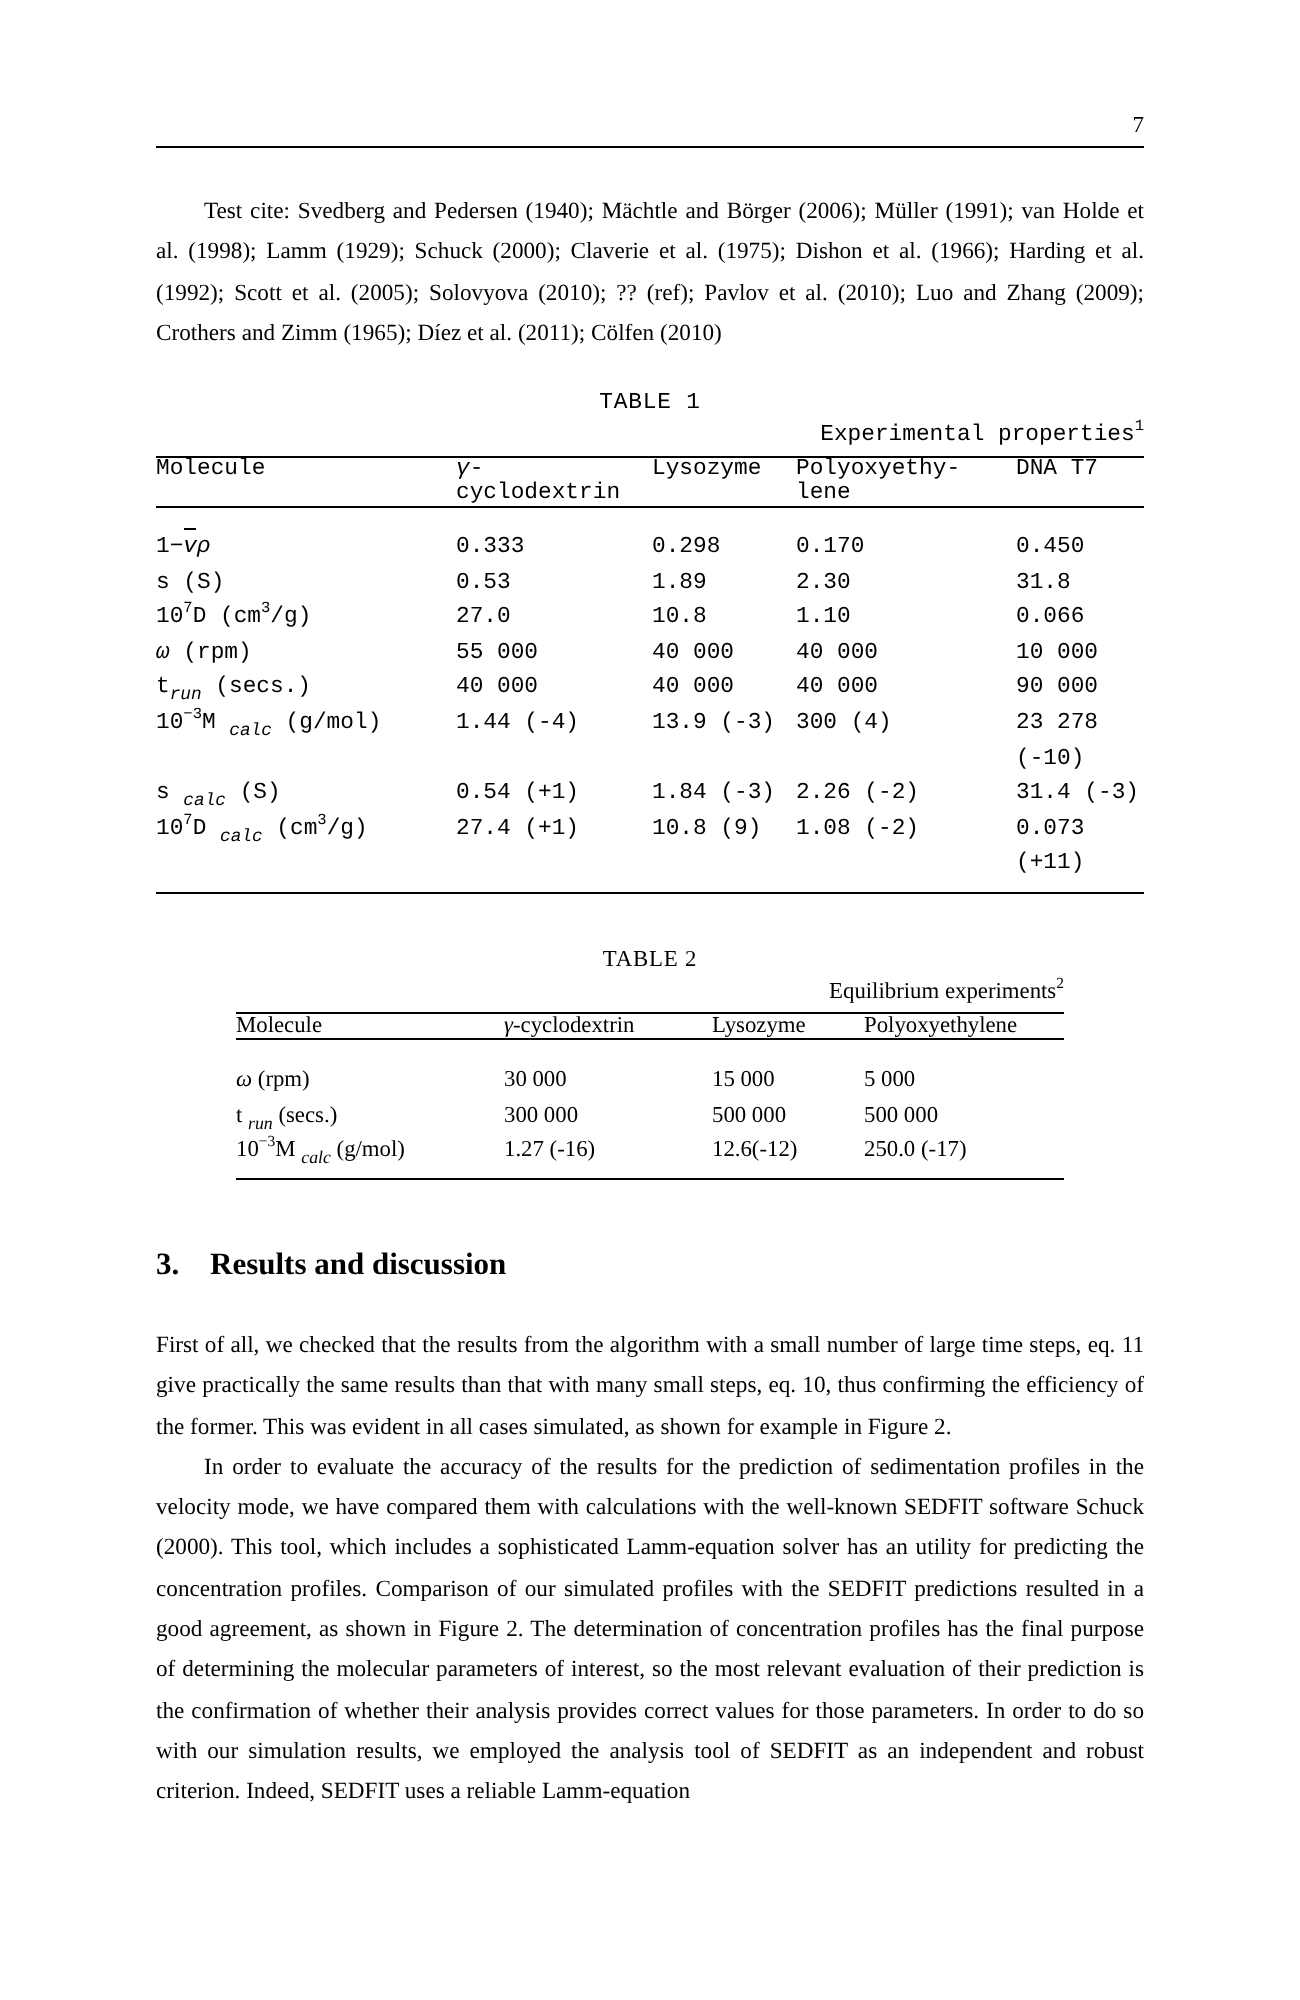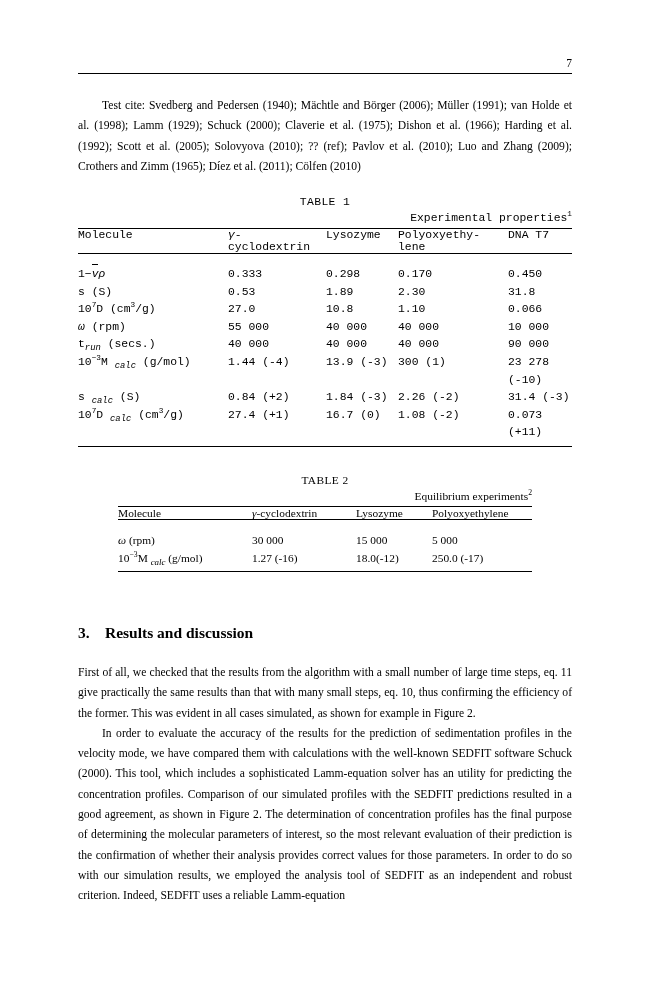--- a/index.html
+++ b/index.html
@@ -196,34 +196,34 @@
           <td>t<sub class="it">run</sub> (secs.)</td>
           <td>40 000</td>
           <td>40 000</td>
           <td>40 000</td>
           <td>90 000</td>
         </tr>
         <tr class="brow">
           <td>10<sup>−3</sup>M <sub class="it">calc</sub> (g/mol)</td>
           <td>1.44 (-4)</td>
           <td>13.9 (-3)</td>
-          <td>300 (1)</td>
+          <td>300 (4)</td>
           <td>23 278 (-10)</td>
         </tr>
         <tr class="brow">
           <td>s <sub class="it">calc</sub> (S)</td>
-          <td>0.84 (+2)</td>
+          <td>0.54 (+1)</td>
           <td>1.84 (-3)</td>
           <td>2.26 (-2)</td>
           <td>31.4 (-3)</td>
         </tr>
         <tr class="brow last rule-bot">
           <td>10<sup>7</sup>D <sub class="it">calc</sub> (cm<sup>3</sup>/g)</td>
           <td>27.4 (+1)</td>
-          <td>16.7 (0)</td>
+          <td>10.8 (9)</td>
           <td>1.08 (-2)</td>
           <td>0.073 (+11)</td>
         </tr>
       </tbody>
     </table>
   </div>
 
   <div class="table-wrap" style="top:473px; left:118px; width:414px;">
     <div class="tbl-num">TABLE 2</div>
     <div class="tbl-cap">
@@ -244,24 +244,30 @@
           <th>Polyoxyethylene</th>
         </tr>
       </thead>
       <tbody>
         <tr class="brow first rule-mid">
           <td><span class="mi">ω</span> (rpm)</td>
           <td>30 000</td>
           <td>15 000</td>
           <td>5 000</td>
         </tr>
+        <tr class="brow">
+          <td>t <sub class="it">run</sub> (secs.)</td>
+          <td>300 000</td>
+          <td>500 000</td>
+          <td>500 000</td>
+        </tr>
         <tr class="brow last rule-bot">
           <td>10<sup>−3</sup>M <sub class="it">calc</sub> (g/mol)</td>
           <td>1.27 (-16)</td>
-          <td>18.0(-12)</td>
+          <td>12.6(-12)</td>
           <td>250.0 (-17)</td>
         </tr>
       </tbody>
     </table>
   </div>
 
   <div style="position:absolute; top:623px; left:78px; width:494px;">
     <div class="sec-head">
       <span class="num">3.</span><span>Results and discussion</span>
     </div>

